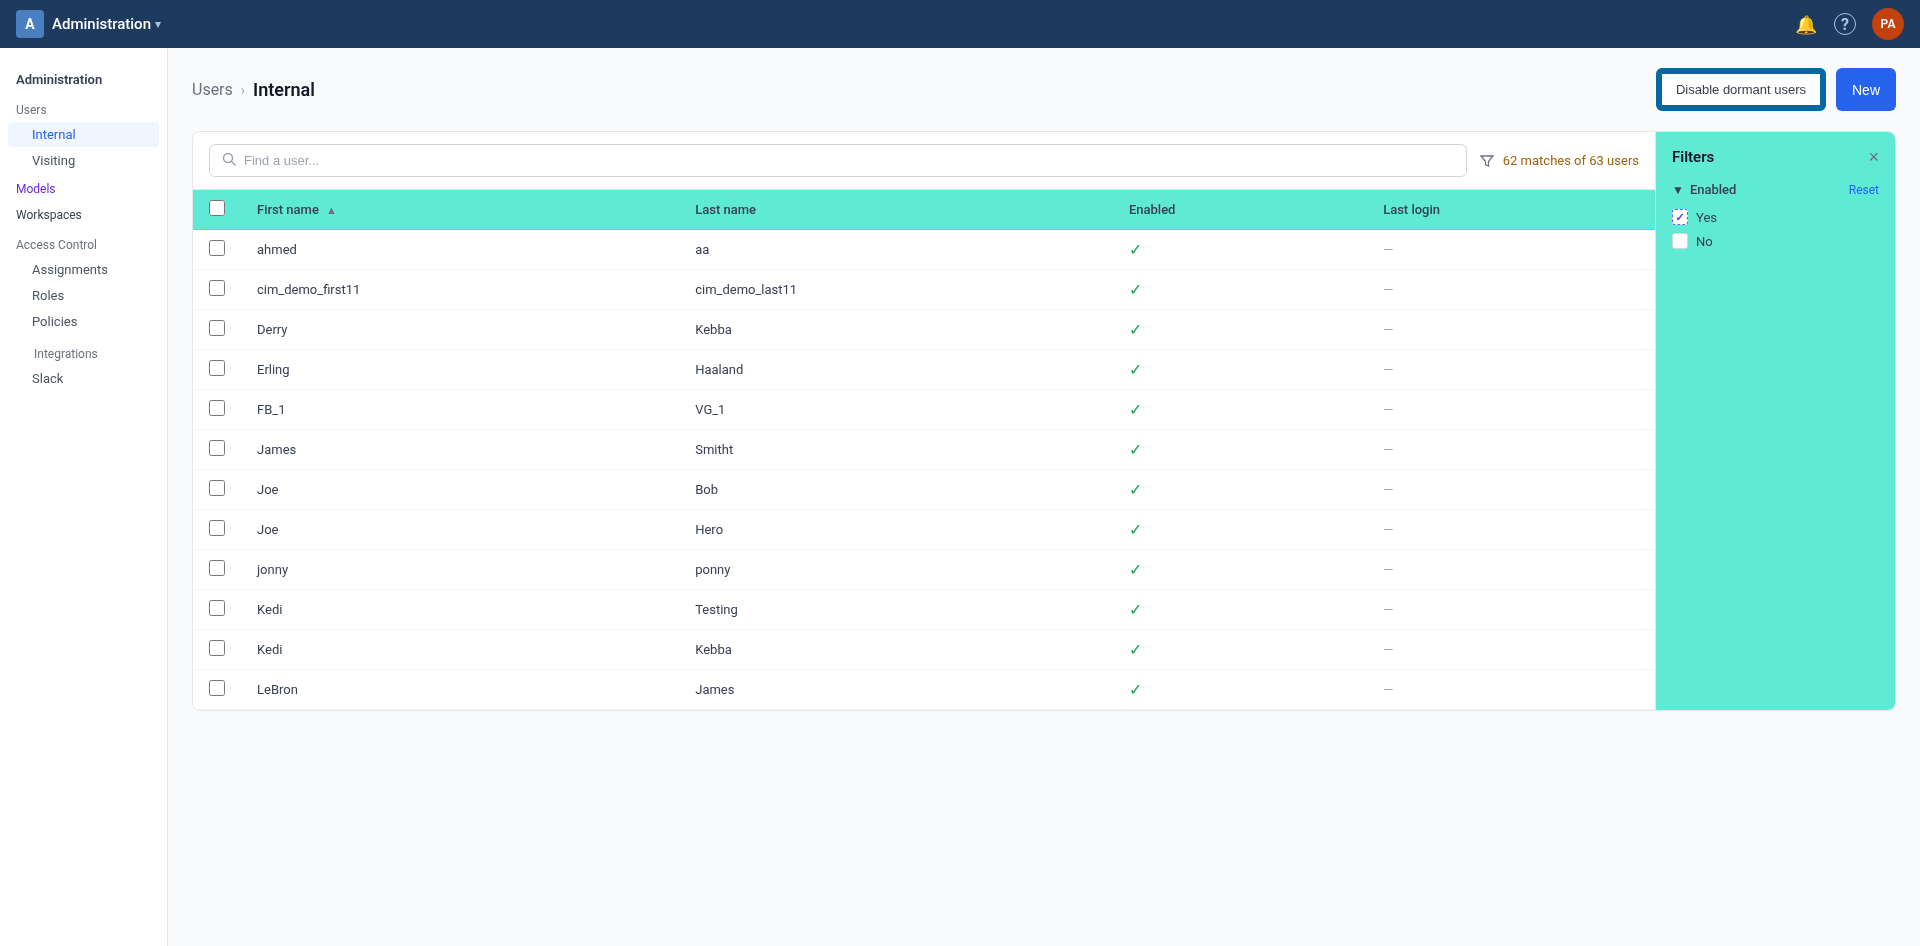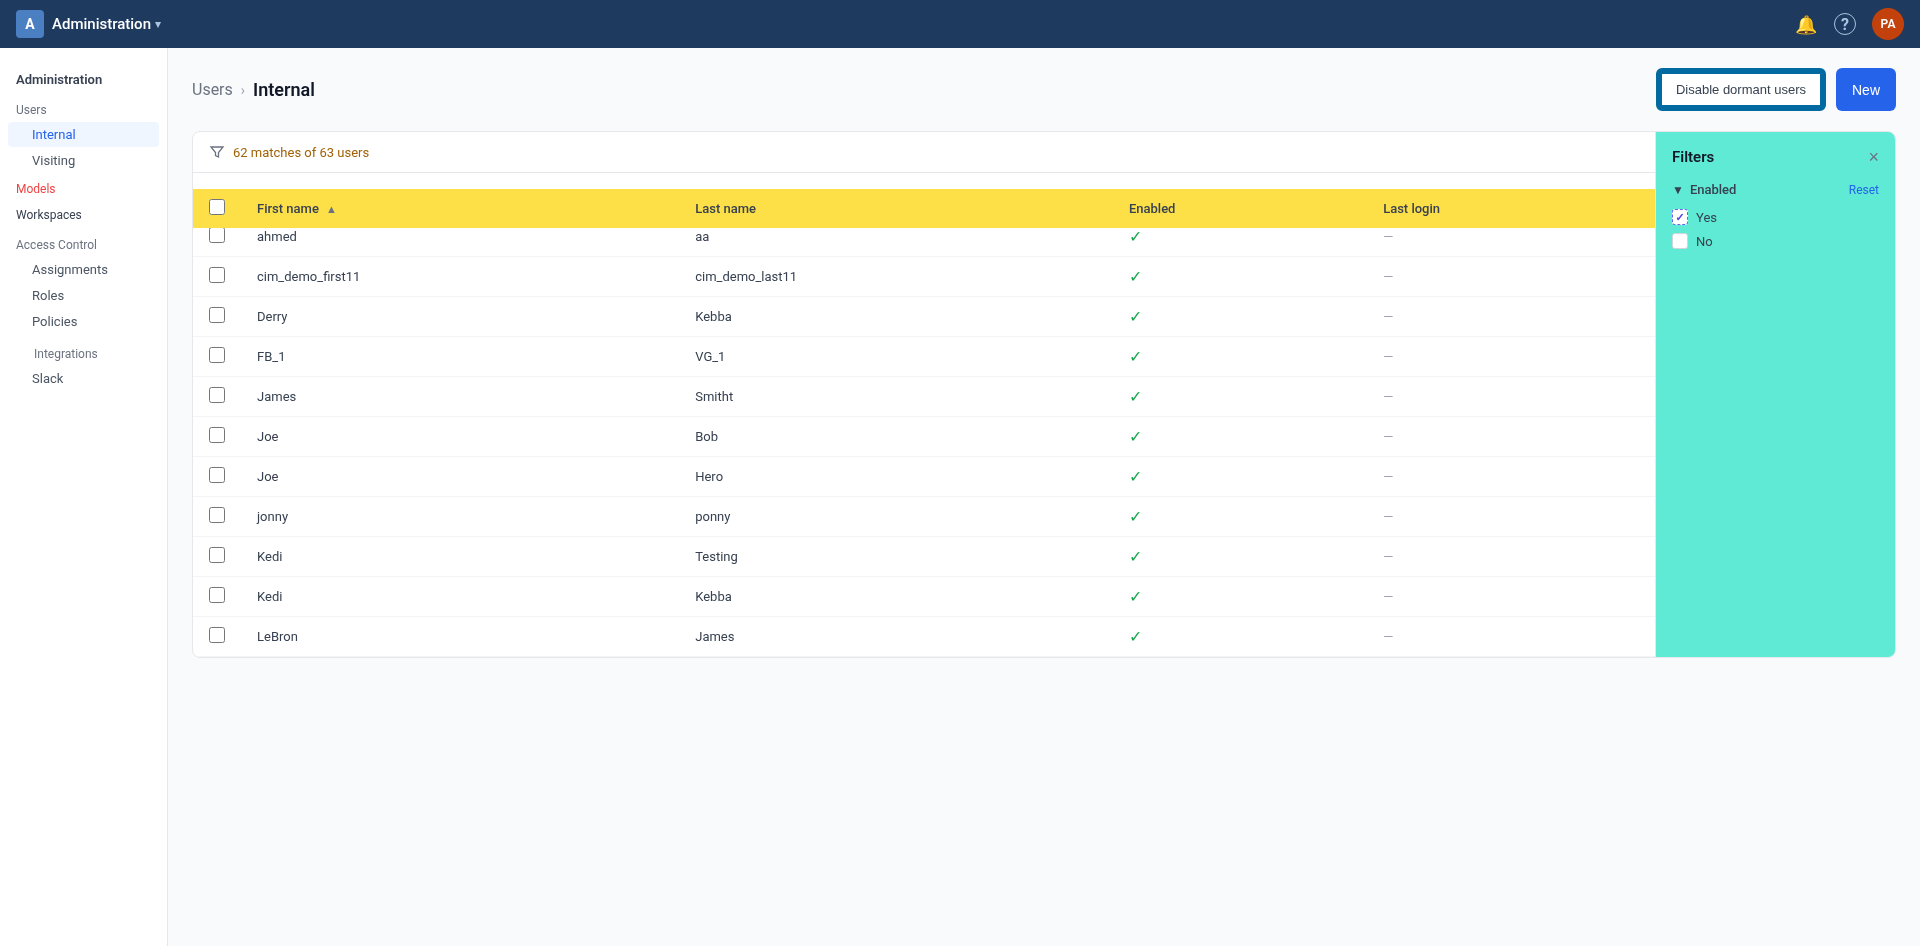--- a/index.html
+++ b/index.html
@@ -55,21 +55,21 @@
     .search-bar { display: flex; align-items: center; padding: 12px 16px; border-bottom: 1px solid #e5e7eb; gap: 12px; }
     .search-input-wrap { flex: 1; display: flex; align-items: center; gap: 8px; border: 1px solid #d1d5db; border-radius: 6px; padding: 7px 12px; background: white; }
     .search-icon { color: #9ca3af; font-size: 14px; }
     .search-input { border: none; outline: none; flex: 1; font-size: 13px; color: #374151; background: transparent; }
     .search-input::placeholder { color: #9ca3af; }
     .filter-info { display: flex; align-items: center; gap: 8px; font-size: 13px; color: #a16207; white-space: nowrap; }
 
     
     .table-wrap { overflow-y: auto; max-height: calc(100vh - 220px); }
     table { width: 100%; border-collapse: collapse; }
-    thead th { padding: 10px 16px; text-align: left; font-size: 13px; font-weight: 500; color: #374151; border-bottom: 5px solid #eab308; background: #fde047; position: sticky; top: 16px; z-index: 10; }
+    thead th { padding: 10px 16px; text-align: left; font-size: 13px; font-weight: 500; color: #374151; border-bottom: 1px solid #eab308; background: #5eead4; position: sticky; top: 0; z-index: 10; }
     tbody tr { border-bottom: 1px solid #f3f4f6; }
     tbody td { padding: 10px 16px; font-size: 13px; color: #374151; }
     .check-col { width: 40px; }
     .checkbox { width: 16px; height: 16px; border: 1px solid #d1d5db; border-radius: 3px; cursor: pointer; }
     .checkbox-header { width: 16px; height: 16px; border: 1px solid #d1d5db; border-radius: 3px; cursor: pointer; }
     .sort-indicator { margin-left: 4px; color: #6b7280; font-size: 11px; }
     .check-green { color: #16a34a; font-size: 16px; }
     .dash { color: #9ca3af; }
 
     
@@ -112,21 +112,21 @@
 
 <div class="layout">
 
   <aside class="sidebar">
     <div class="sidebar-section-title">Administration</div>
 
     <div class="sidebar-section-title" style="font-size:12px; color:#6b7280; font-weight:400; padding-top:12px;">Users</div>
     <div class="sidebar-sub-item active">Internal</div>
     <div class="sidebar-sub-item">Visiting</div>
 
-    <div class="sidebar-section-title" style="font-size:12px; color:#ef4444; font-weight:400; padding-top:8px;">Models</div>
+    <div class="sidebar-section-title" style="font-size:12px; color:#6d28d9; font-weight:400; padding-top:8px;">Models</div>
 
     <div class="sidebar-section-title" style="font-size:12px; color:#374151; font-weight:400; padding-top:8px;">Workspaces</div>
 
     <div class="sidebar-section-title" style="font-size:12px; color:#6b7280; font-weight:400; padding-top:12px;">Access Control</div>
     <div class="sidebar-sub-item">Assignments</div>
     <div class="sidebar-sub-item">Roles</div>
     <div class="sidebar-sub-item">Policies</div>
 
     <div class="sidebar-section-title" style="font-size:12px; color:#6b7280; font-weight:400; padding-top:12px;margin-left:18px;">Integrations</div>
     <div class="sidebar-sub-item">Slack</div>
@@ -144,20 +144,29 @@
         <button class="btn-secondary">Disable dormant users</button>
         <button class="btn-primary">New</button>
       </div>
     </div>
 
     <div class="content-area">
 
       <div class="table-area">
 
         <div class="search-bar">
+          <div class="search-input-wrap">
+            <span class="search-icon">
+              <svg width="14" height="14" viewBox="0 0 14 14" fill="none">
+                  <circle cx="6" cy="6" r="4.5" stroke="#9ca3af" stroke-width="1.5"></circle>
+                  <line x1="9.5" y1="9.5" x2="13" y2="13" stroke="#9ca3af" stroke-width="1.5" stroke-linecap="round"></line>
+                </svg>
+            </span>
+            <input class="search-input" type="text" placeholder="Find a user..." style="">
+          </div>
           <div class="filter-info">
             <svg width="16" height="16" viewBox="0 0 16 16" fill="none">
                 <path d="M2 3h12l-4.5 5.5V13l-3-1.5V8.5L2 3z" stroke="#6b7280" stroke-width="1.3" fill="none"></path>
               </svg>
             <span>62 matches of 63 users</span>
           </div>
         </div>
 
         <div class="table-wrap">
           <table>
@@ -203,20 +212,31 @@
       <span class="check-green">✓</span>
     </td>
     <td><span class="dash">—</span></td>
   </tr>
                 <tr>
     <td class="check-col">
       <input type="checkbox" class="checkbox" style="">
     </td>
     <td>Derry</td>
     <td>Kebba</td>
+    <td>
+      <span class="check-green">✓</span>
+    </td>
+    <td><span class="dash">—</span></td>
+  </tr>
+                <tr>
+    <td class="check-col">
+      <input type="checkbox" class="checkbox" style="">
+    </td>
+    <td>Erling</td>
+    <td>Haaland</td>
     <td>
       <span class="check-green">✓</span>
     </td>
     <td><span class="dash">—</span></td>
   </tr>
                 <tr>
     <td class="check-col">
       <input type="checkbox" class="checkbox" style="">
     </td>
     <td>FB_1</td>

